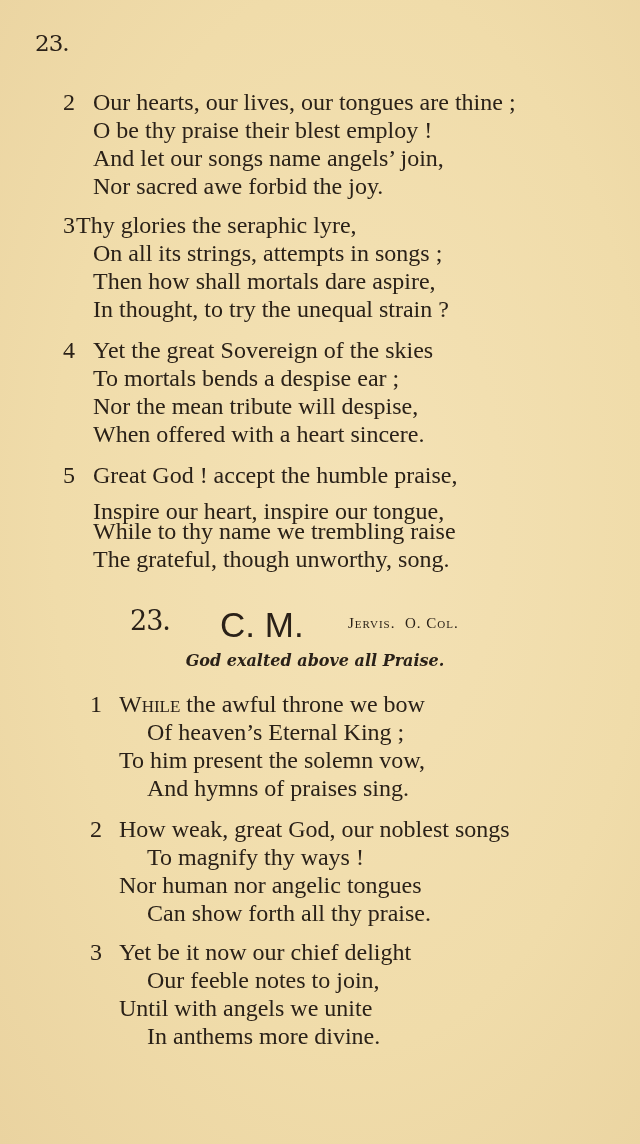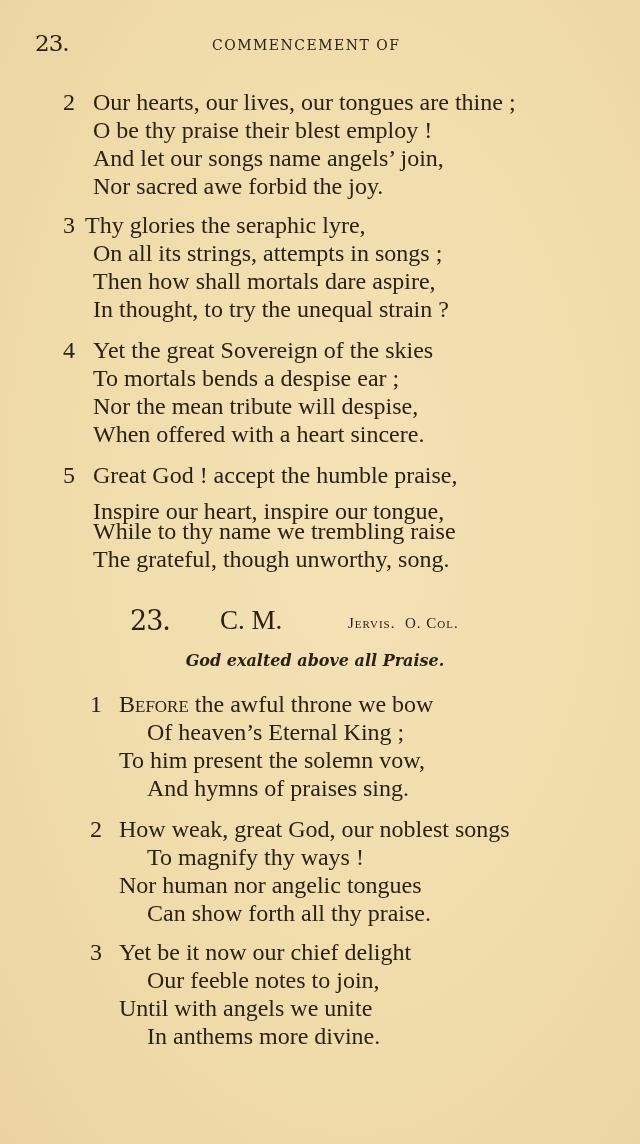--- a/index.html
+++ b/index.html
@@ -12,44 +12,43 @@
       position: relative;
     }
     .header { position: absolute; top: 30px; left: 35px; width: 560px; height: 30px; }
     .page-num { position: absolute; left: 0; top: 0; font-size: 23px; font-family: "DejaVu Serif", serif; letter-spacing: -1px; }
     .running-head { position: absolute; left: 177px; top: 7px; font-size: 14px; letter-spacing: 1.5px; font-family: "DejaVu Serif", serif; }
     .stanza { position: absolute; left: 0; width: 640px; }
     .line { position: absolute; font-size: 24px; white-space: nowrap; line-height: 28px; text-align: right; }
     .num { position: absolute; font-size: 24px; line-height: 28px; }
     .hymn-head { position: absolute; top: 605px; left: 130px; width: 420px; height: 36px; }
     .hymn-num { position: absolute; left: 0; top: 0; font-size: 27px; font-family: "DejaVu Serif", serif; letter-spacing: -1px; }
-    .meter { position: absolute; left: 90px; top: 0; font-size: 27px; font-family: Liberation Serif, serif; }
+    .meter { position: absolute; left: 90px; top: 0; font-size: 35px; font-family: Liberation Sans, sans-serif; }
     .tune { position: absolute; left: 218px; top: 10px; font-size: 15px; font-variant: small-caps; letter-spacing: 1px; }
     .subtitle { position: absolute; top: 651px; left: 0; width: 640px; text-align: center; font-size: 16px; font-style: italic; font-weight: bold; font-family: "DejaVu Serif", serif; transform: translateX(-5px); }
     .smallcaps { font-variant: small-caps; }
   </style>
 </head>
 <body>
 
 <div class="header">
   <span class="page-num">23.</span>
-  <span class="running-head">COMMENCEMENT OF</span>
 </div>
 
 <div>
   <div class="stanza" style="top:88px;">
     <span class="num" style="left:63px;top:0">2</span>
     <span class="line" style="left:93px;top:0">Our hearts, our lives, our tongues are thine ;</span>
     <span class="line" style="left:93px;top:28px">O be thy praise their blest employ !</span>
     <span class="line" style="left:93px;top:56px">And let our songs name angels’ join,</span>
     <span class="line" style="left:93px;top:84px">Nor sacred awe forbid the joy.</span>
   </div>
   <div class="stanza" style="top:211px;">
     <span class="num" style="left:63px;top:0">3</span>
-    <span class="line" style="left:85px;top:0">Thy glories the seraphic lyre,</span>
+    <span class="line" style="left:76px;top:0">Thy glories the seraphic lyre,</span>
     <span class="line" style="left:93px;top:28px">On all its strings, attempts in songs ;</span>
     <span class="line" style="left:93px;top:56px">Then how shall mortals dare aspire,</span>
     <span class="line" style="left:93px;top:84px">In thought, to try the unequal strain ?</span>
   </div>
   <div class="stanza" style="top:336px;">
     <span class="num" style="left:63px;top:0">4</span>
     <span class="line" style="left:93px;top:0">Yet the great Sovereign of the skies</span>
     <span class="line" style="left:93px;top:28px">To mortals bends a despise ear ;</span>
     <span class="line" style="left:93px;top:56px">Nor the mean tribute will despise,</span>
     <span class="line" style="left:93px;top:84px">When offered with a heart sincere.</span>
@@ -66,21 +65,21 @@
 <div class="hymn-head">
   <span class="hymn-num">23.</span>
   <span class="meter">C. M.</span>
   <span class="tune"><span>Jervis.</span>&nbsp;&nbsp;<span>O. Col.</span></span>
 </div>
 <div class="subtitle">God exalted above all Praise.</div>
 
 <div>
   <div class="stanza" style="top:690px;">
     <span class="num" style="left:90px;top:0">1</span>
-    <span class="line" style="left:119px;top:0"><span class="smallcaps">Before</span><span> the awful throne we bow</span></span>
+    <span class="line" style="left:119px;top:0"><span class="smallcaps">While</span><span> the awful throne we bow</span></span>
     <span class="line" style="left:147px;top:28px">Of heaven’s Eternal King ;</span>
     <span class="line" style="left:119px;top:56px">To him present the solemn vow,</span>
     <span class="line" style="left:147px;top:84px">And hymns of praises sing.</span>
   </div>
   <div class="stanza" style="top:815px;">
     <span class="num" style="left:90px;top:0">2</span>
     <span class="line" style="left:119px;top:0">How weak, great God, our noblest songs</span>
     <span class="line" style="left:147px;top:28px">To magnify thy ways !</span>
     <span class="line" style="left:119px;top:56px">Nor human nor angelic tongues</span>
     <span class="line" style="left:147px;top:84px">Can show forth all thy praise.</span>

